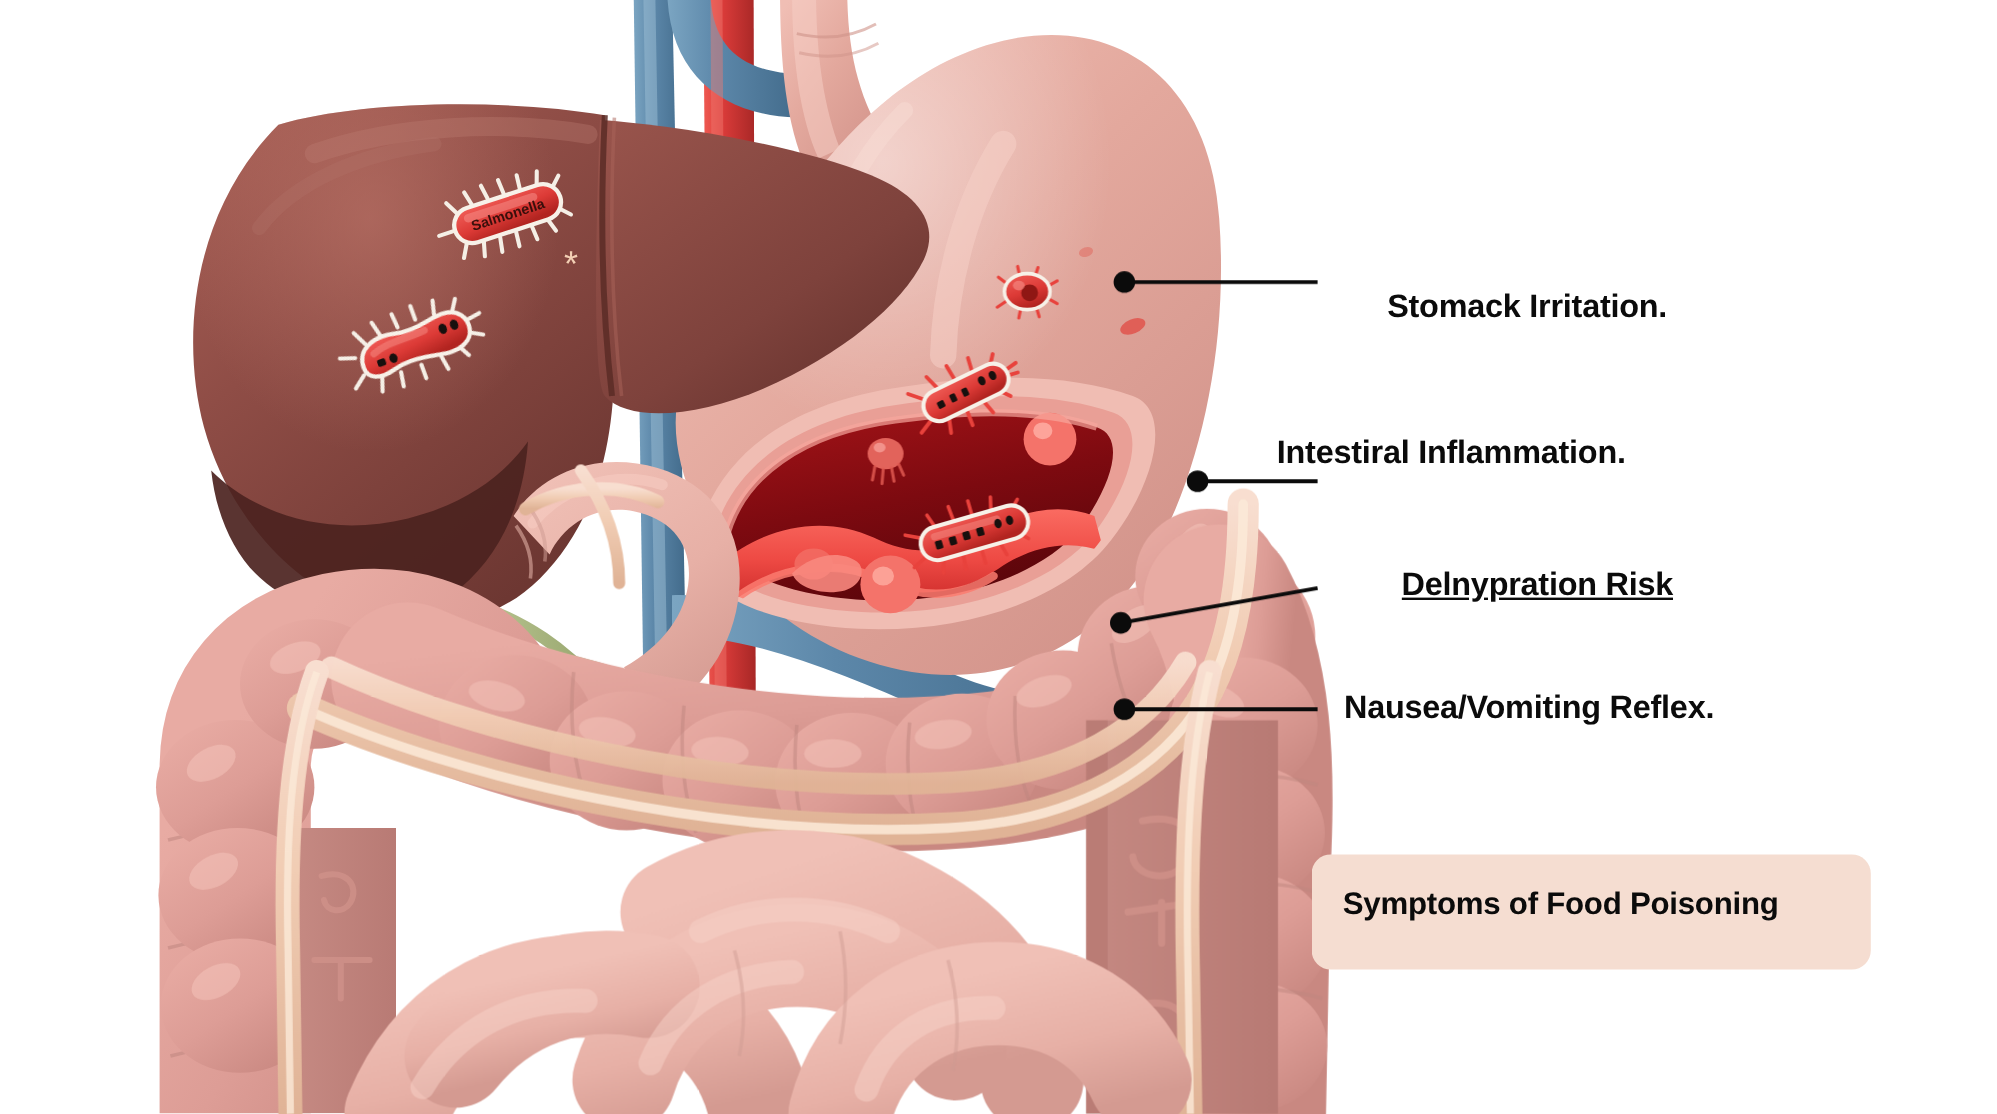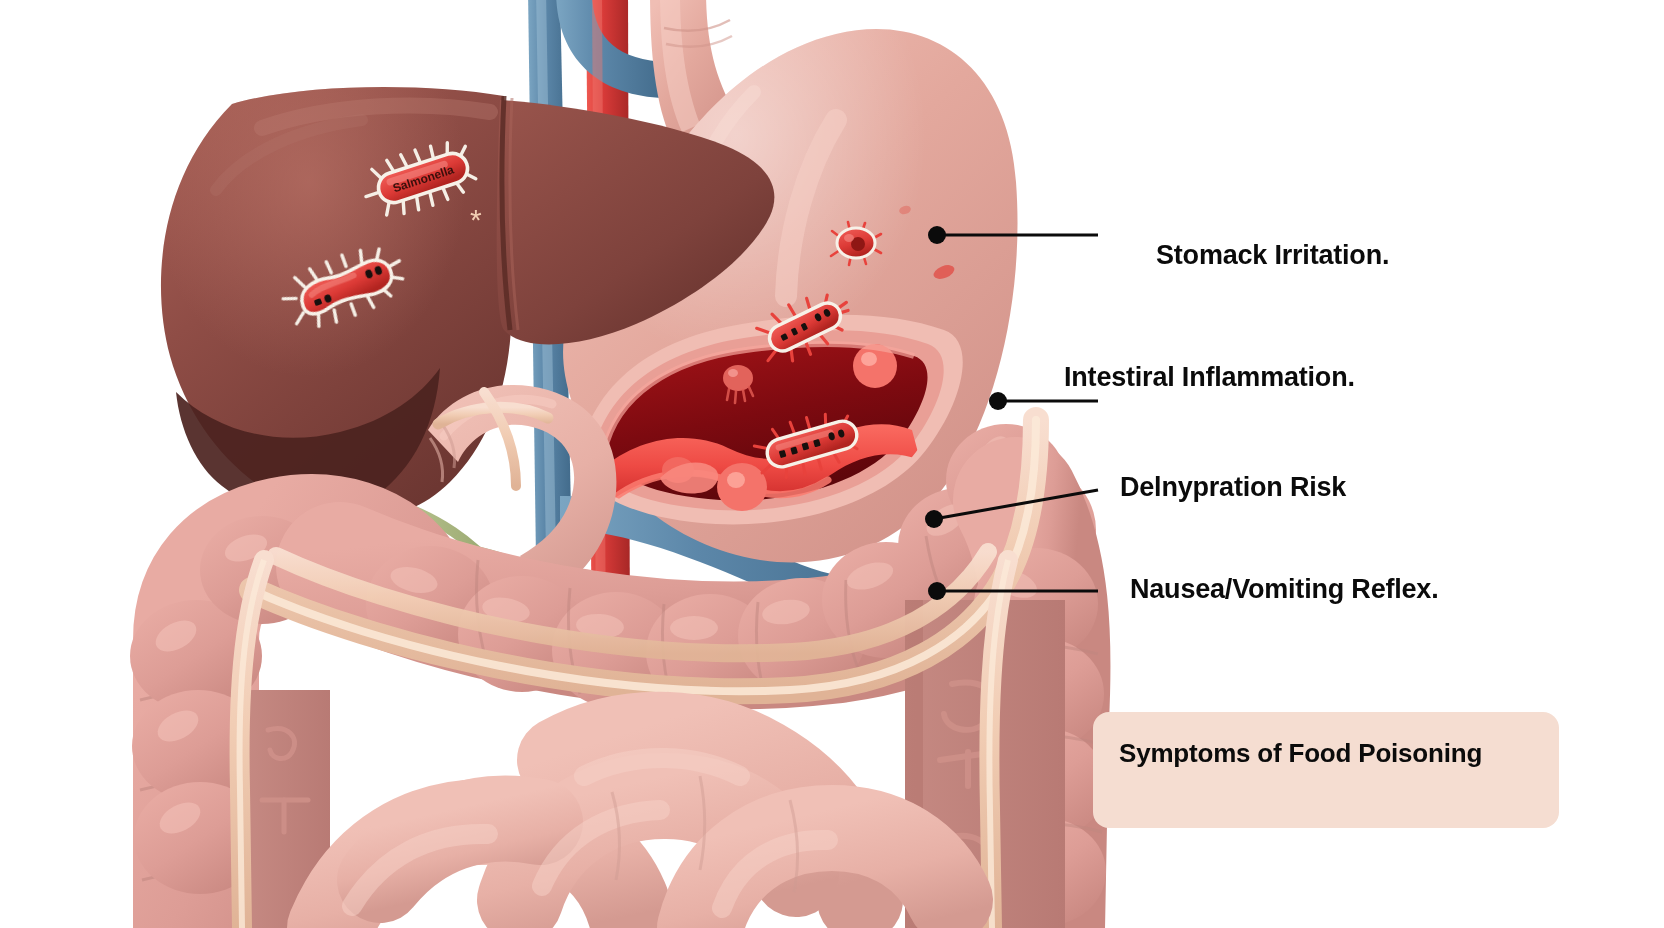--- a/index.html
+++ b/index.html
@@ -29,30 +29,30 @@
     font-family: "Liberation Sans", sans-serif;
     font-weight: bold;
     font-size: 27px;
     letter-spacing: -0.2px;
     color: #0b0b0b;
     white-space: nowrap;
     line-height: 1;
   }
   #label-1 { left: 1156px; top: 219px; margin-top: 23px; }
   #label-2 { left: 1064px; top: 364px; }
-  #label-3 { left: 1120px; top: 474px; }
-  #label-4 { left: 1120px; top: 576px; margin-left: 10px; }
+  #label-3 { left: 1168px; top: 474px; text-decoration: underline; }
+  #label-4 { left: 1120px; top: 576px; }
 
   
   #caption-box {
     position: absolute;
     left: 1093px;
     top: 712px;
     width: 466px;
-    height: 116px;
+    height: 96px;
     background: #f5ddd1;
     border-radius: 16px;
     box-sizing: border-box;
     padding: 24px 0 0 26px;
   }
   #caption-box .cap-line {
     font-family: "Liberation Sans", sans-serif;
     font-weight: bold;
     font-size: 26px;
     color: #0b0b0b;

